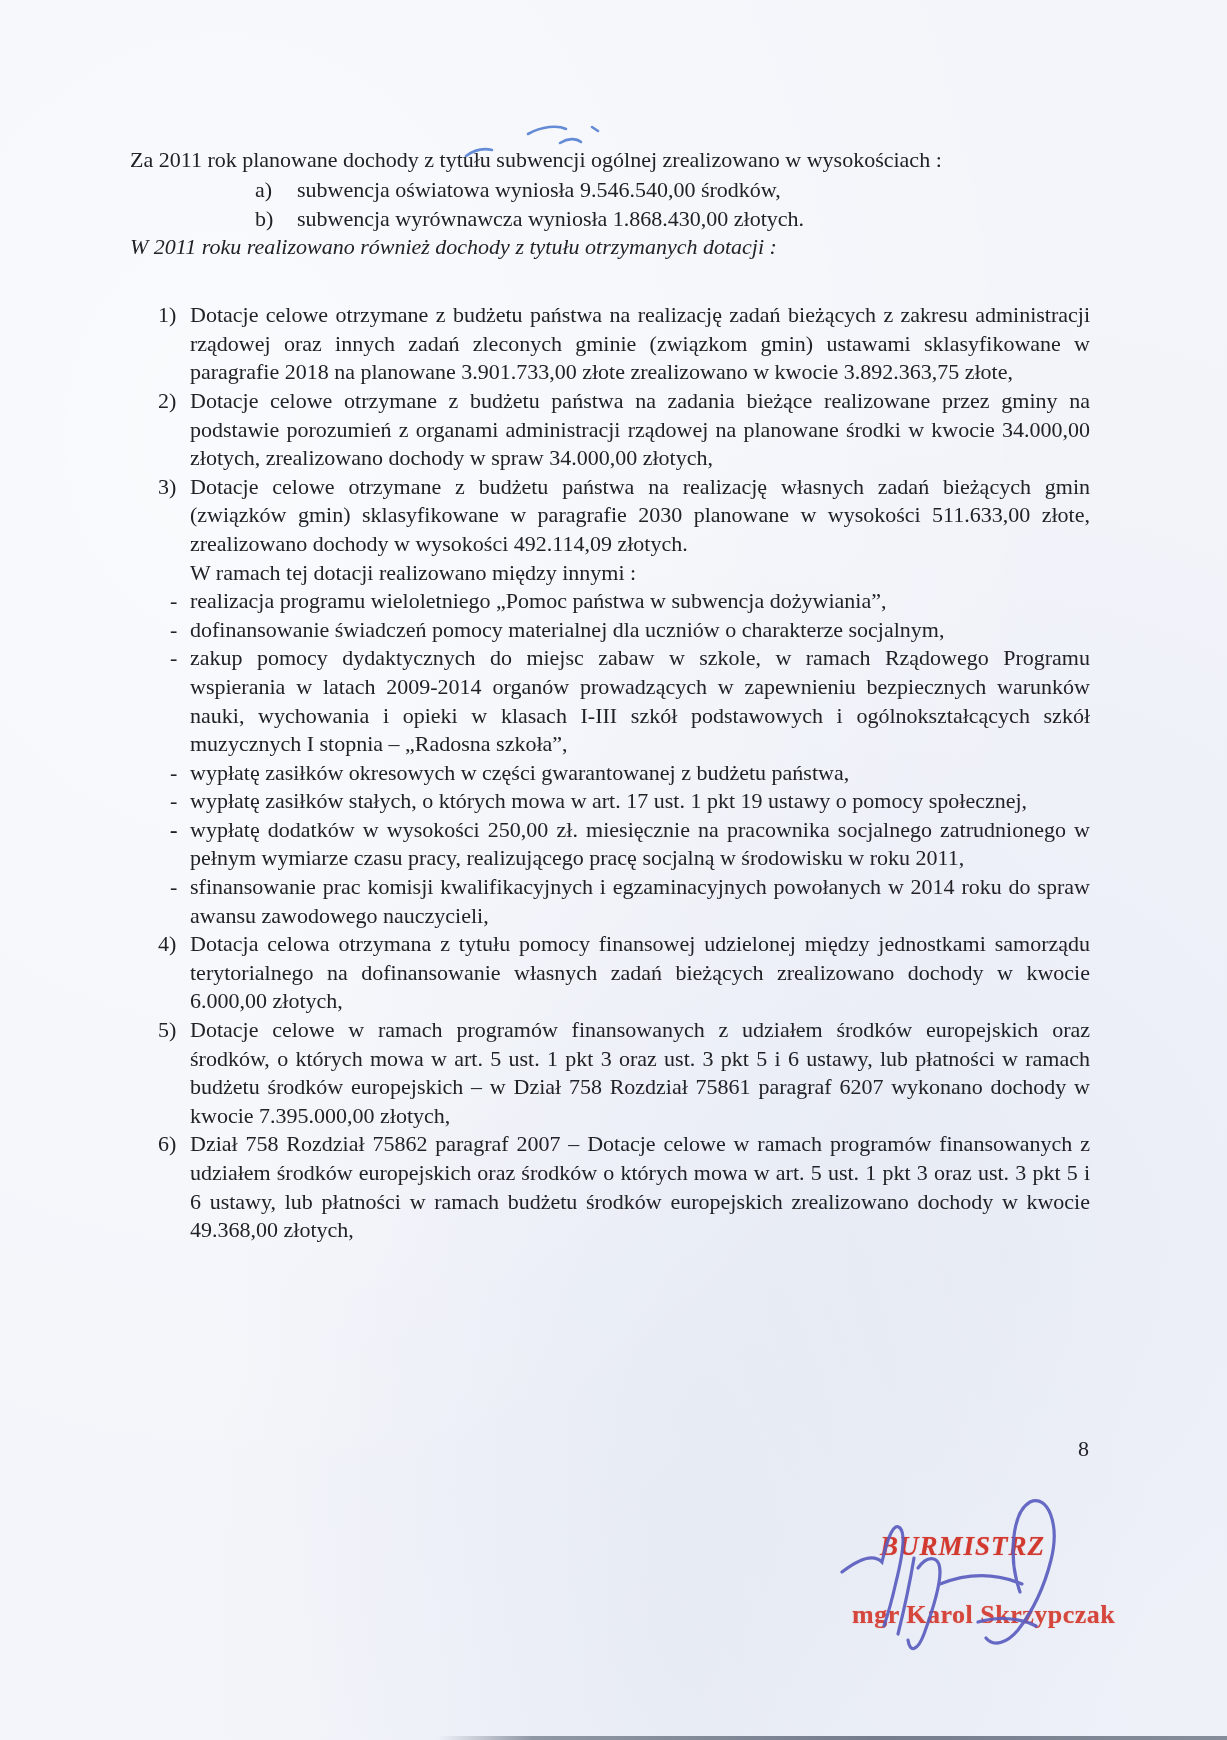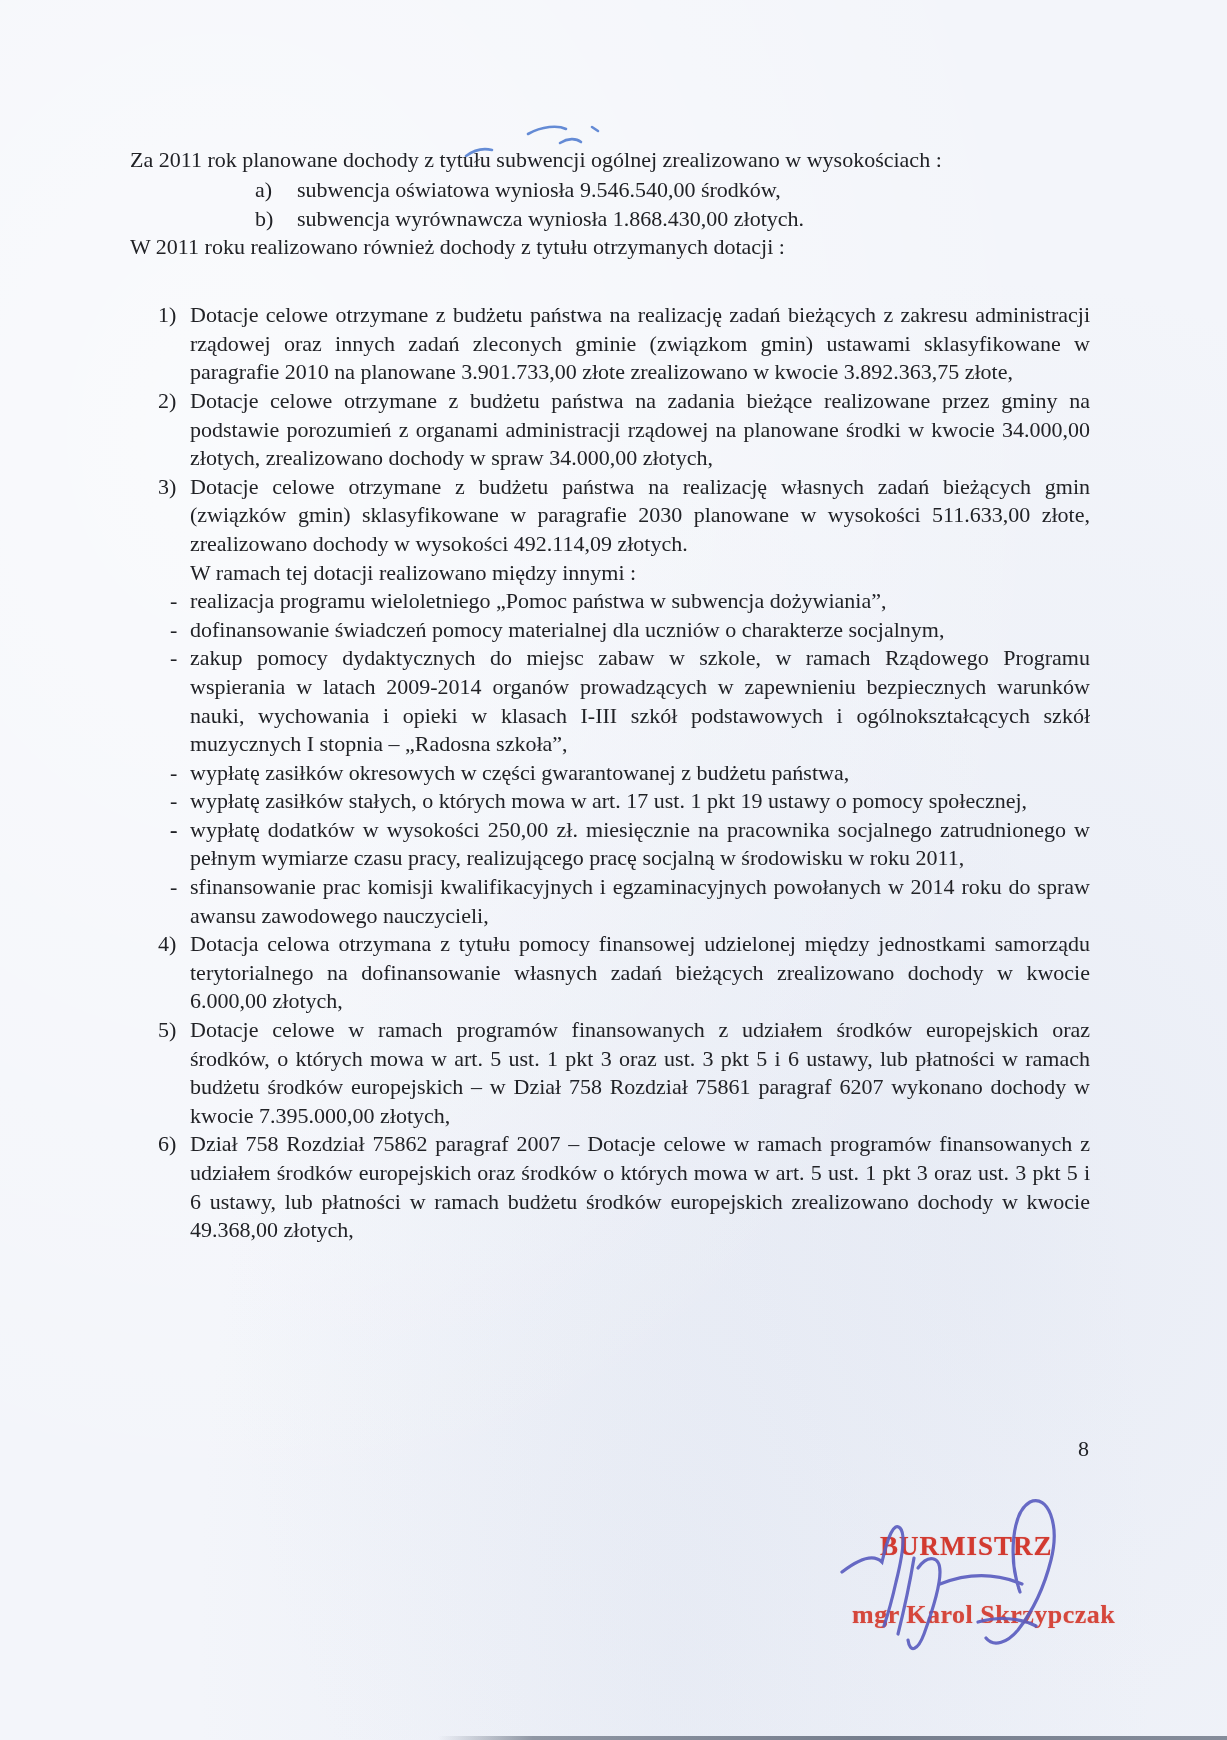--- a/index.html
+++ b/index.html
@@ -28,21 +28,21 @@
     line-height: 28.6px;
   }
   .content p { margin: 0; }
   .para-intro { margin-bottom: 9px; }
   .sub-item {
     position: relative;
     padding-left: 167px;
     line-height: 29px;
   }
   .sub-item .marker { position: absolute; left: 125px; top: 0; }
-  .para-dotacje { margin-top: 26px; }
+  .para-dotacje { margin-top: 26px; font-style: italic; }
   .list { margin-top: 40px; }
   .num-item, .dash-item {
     position: relative;
     padding-left: 60px;
     text-align: justify;
   }
   .num-item .marker { position: absolute; left: 28px; top: 0; }
   .dash-item .marker { position: absolute; left: 40px; top: 0; }
   .ramach-line { padding-left: 60px; }
   .page-number {
@@ -54,20 +54,21 @@
   .stamp-title {
     position: absolute;
     left: 880px;
     top: 1531px;
     font-family: "Liberation Serif", "DejaVu Serif", serif;
     font-size: 27px;
     font-weight: bold;
     letter-spacing: 1px;
     color: #d23a30;
     text-shadow: 0 0 1px rgba(210,58,48,.55);
+    font-style: italic;
   }
   .stamp-name {
     position: absolute;
     left: 852px;
     top: 1600px;
     font-size: 26px;
     font-weight: bold;
     letter-spacing: .5px;
     color: #d5473c;
     text-shadow: 0 0 1px rgba(213,71,60,.5);
@@ -122,21 +123,21 @@
       <span class="marker">b)</span>
       <span>subwencja wyrównawcza wyniosła 1.868.430,00 złotych.</span>
     </div>
 
     <p class="para-dotacje">W 2011 roku realizowano również dochody z tytułu otrzymanych  dotacji :</p>
 
     <div class="list">
 
       <div class="num-item">
         <span class="marker">1)</span>
-        <span>Dotacje celowe otrzymane z budżetu państwa na realizację zadań bieżących z zakresu administracji rządowej oraz innych zadań zleconych gminie (związkom gmin) ustawami sklasyfikowane w paragrafie 2010 na planowane 3.901.733,00 złote zrealizowano w kwocie 3.892.363,75 złote,</span>
+        <span>Dotacje celowe otrzymane z budżetu państwa na realizację zadań bieżących z zakresu administracji rządowej oraz innych zadań zleconych gminie (związkom gmin) ustawami sklasyfikowane w paragrafie 2018 na planowane 3.901.733,00 złote zrealizowano w kwocie 3.892.363,75 złote,</span>
       </div>
 
       <div class="num-item">
         <span class="marker">2)</span>
         <span>Dotacje celowe otrzymane z budżetu państwa na zadania bieżące realizowane przez gminy na podstawie porozumień z organami administracji rządowej na planowane środki w kwocie 34.000,00 złotych, zrealizowano dochody w spraw 34.000,00 złotych,</span>
       </div>
 
       <div class="num-item">
         <span class="marker">3)</span>
         <span>Dotacje celowe otrzymane z budżetu państwa na realizację własnych zadań bieżących gmin (związków gmin) sklasyfikowane w paragrafie 2030 planowane w wysokości 511.633,00 złote, zrealizowano dochody w wysokości 492.114,09 złotych.</span>

